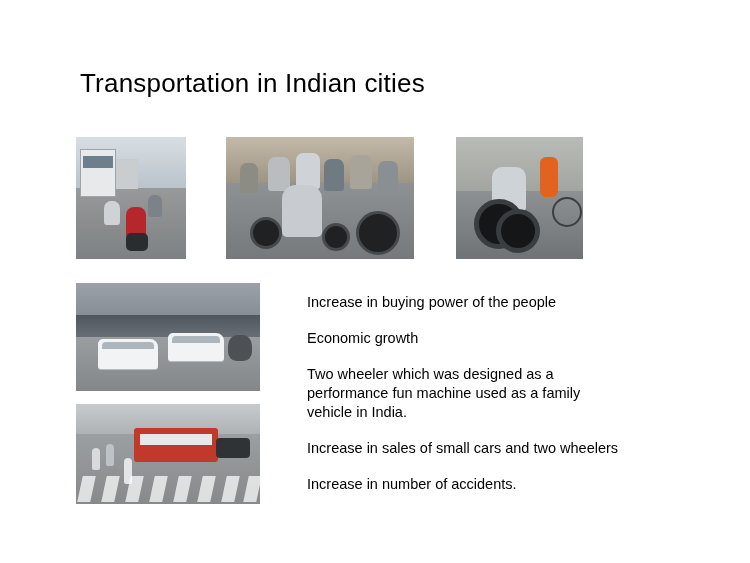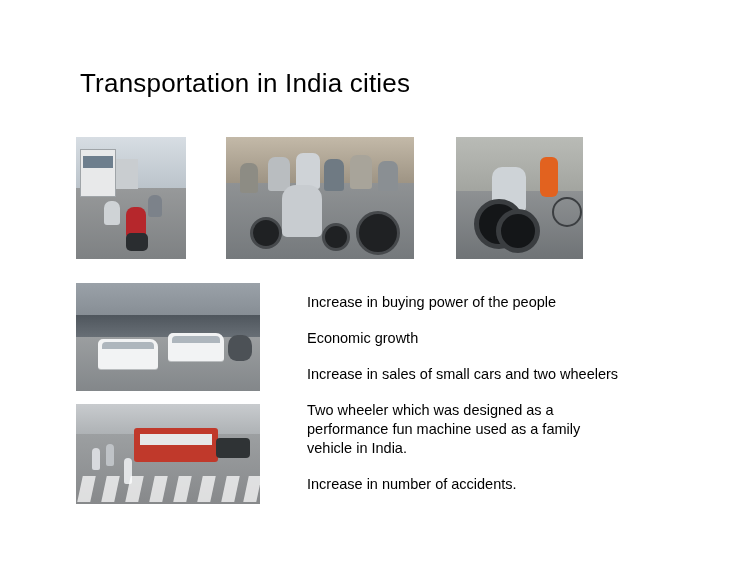--- a/index.html
+++ b/index.html
@@ -200,21 +200,21 @@
     margin-bottom: 17px;
     font-family: "Liberation Sans", sans-serif;
   }
   .bullet:last-child { margin-bottom: 12px; }
 </style>
 </head>
 <body>
 
 <div class="slide">
 
-  <div class="slide-title">Transportation in India cities</div>
+  <div class="slide-title">Transportation in Indian cities</div>
 
   <div class="photo" id="photo1">
     <div class="sky"></div>
     <div class="ground"></div>
     <div class="bus"></div>
     <div class="truck"></div>
     <div class="rider3"></div>
     <div class="rider2"></div>
     <div class="rider1"></div>
     <div class="bike"></div>
@@ -270,18 +270,18 @@
         <span style="left:100px"></span>
         <span style="left:124px"></span>
       <span style="left:148px"></span>
         <span style="left:170px"></span>
     </div>
   </div>
 
   <div class="bullets">
     <div class="bullet">Increase in buying power of the people</div>
     <div class="bullet">Economic growth</div>
+    <div class="bullet">Two wheeler which was designed as a performance fun machine used as a family vehicle in India.</div>
     <div class="bullet">Increase in sales of small cars and two wheelers</div>
-    <div class="bullet">Two wheeler which was designed as a performance fun machine used as a family vehicle in India.</div>
     <div class="bullet">Increase in number of accidents.</div>
   </div>
 
 </div>
 
 </body></html>

